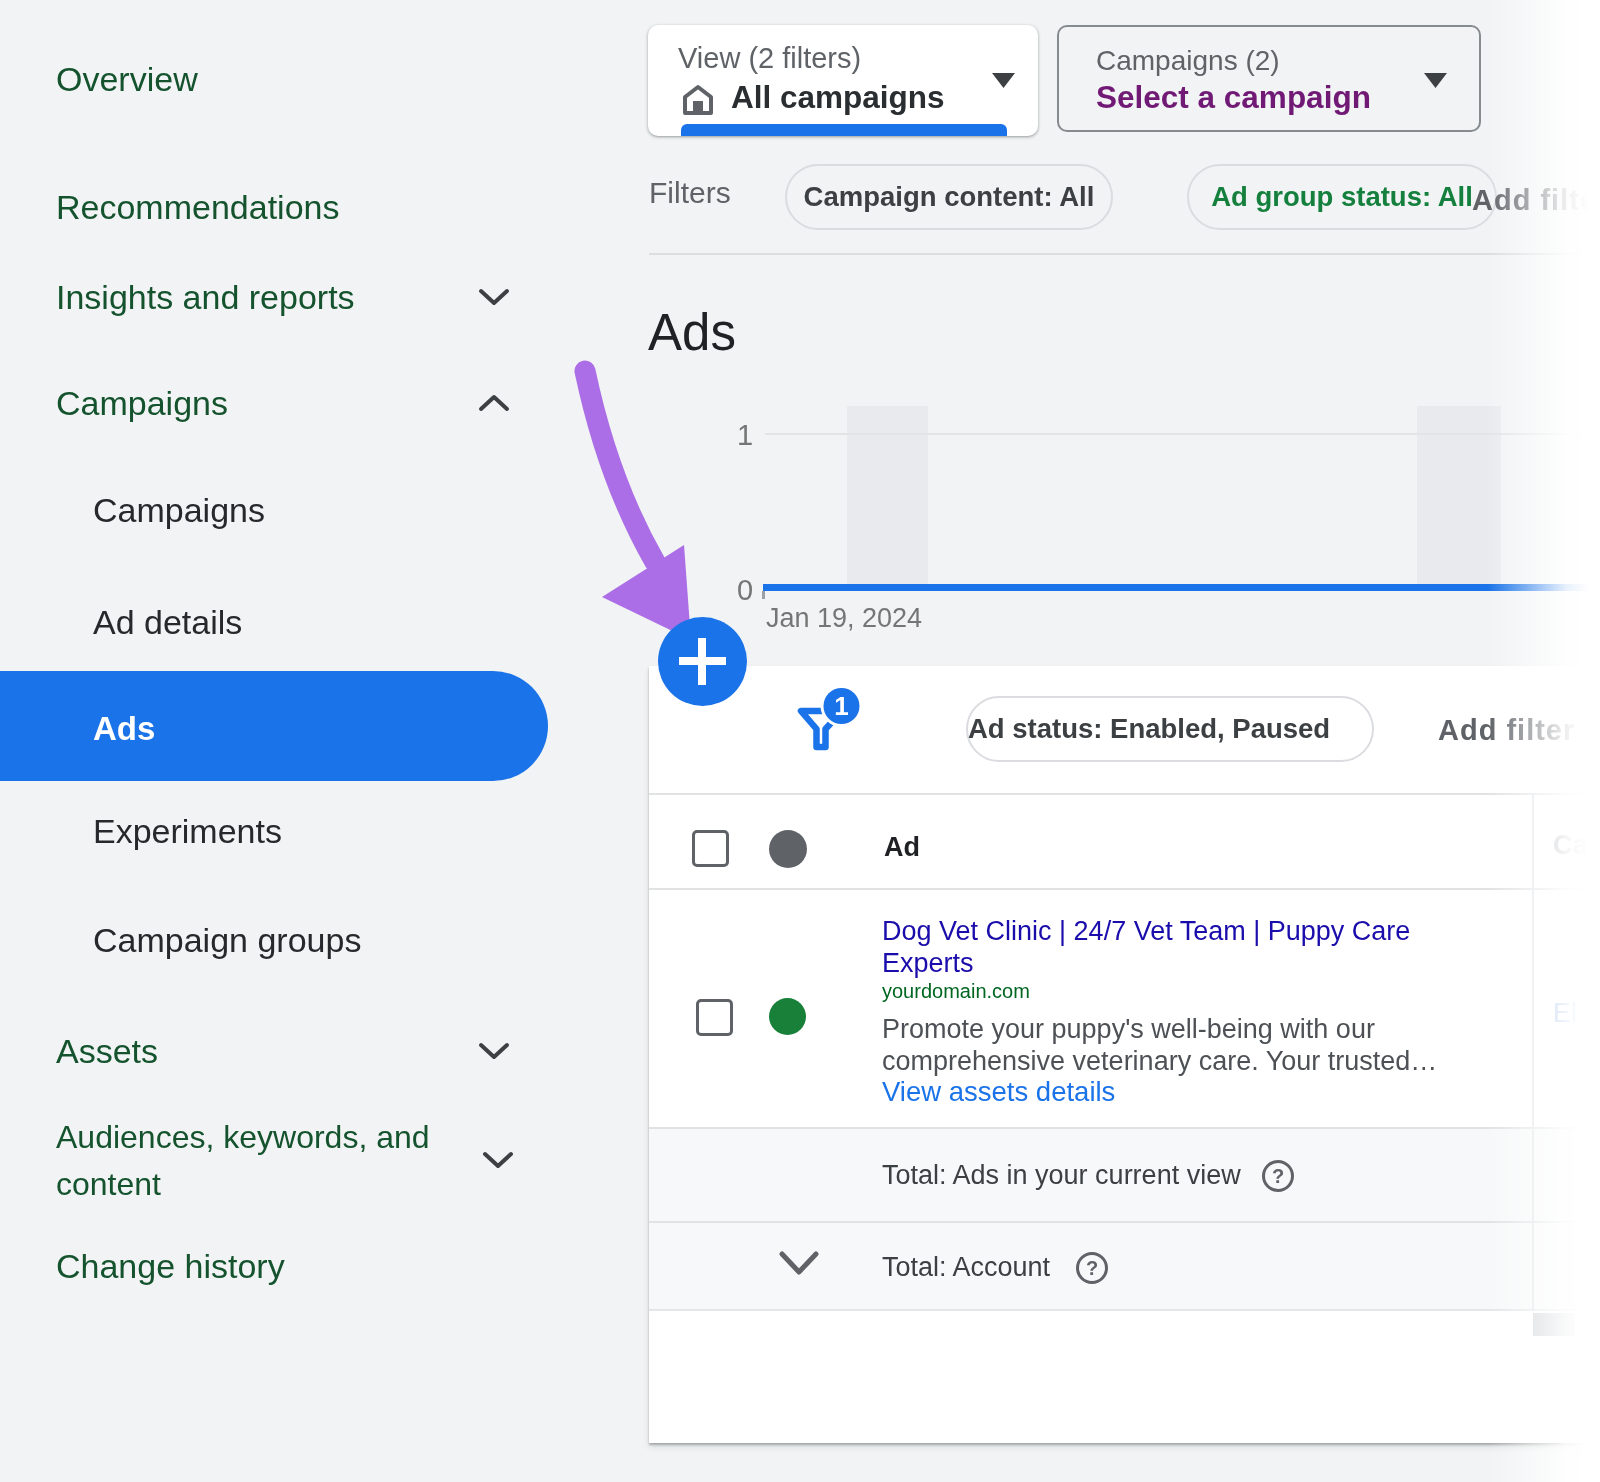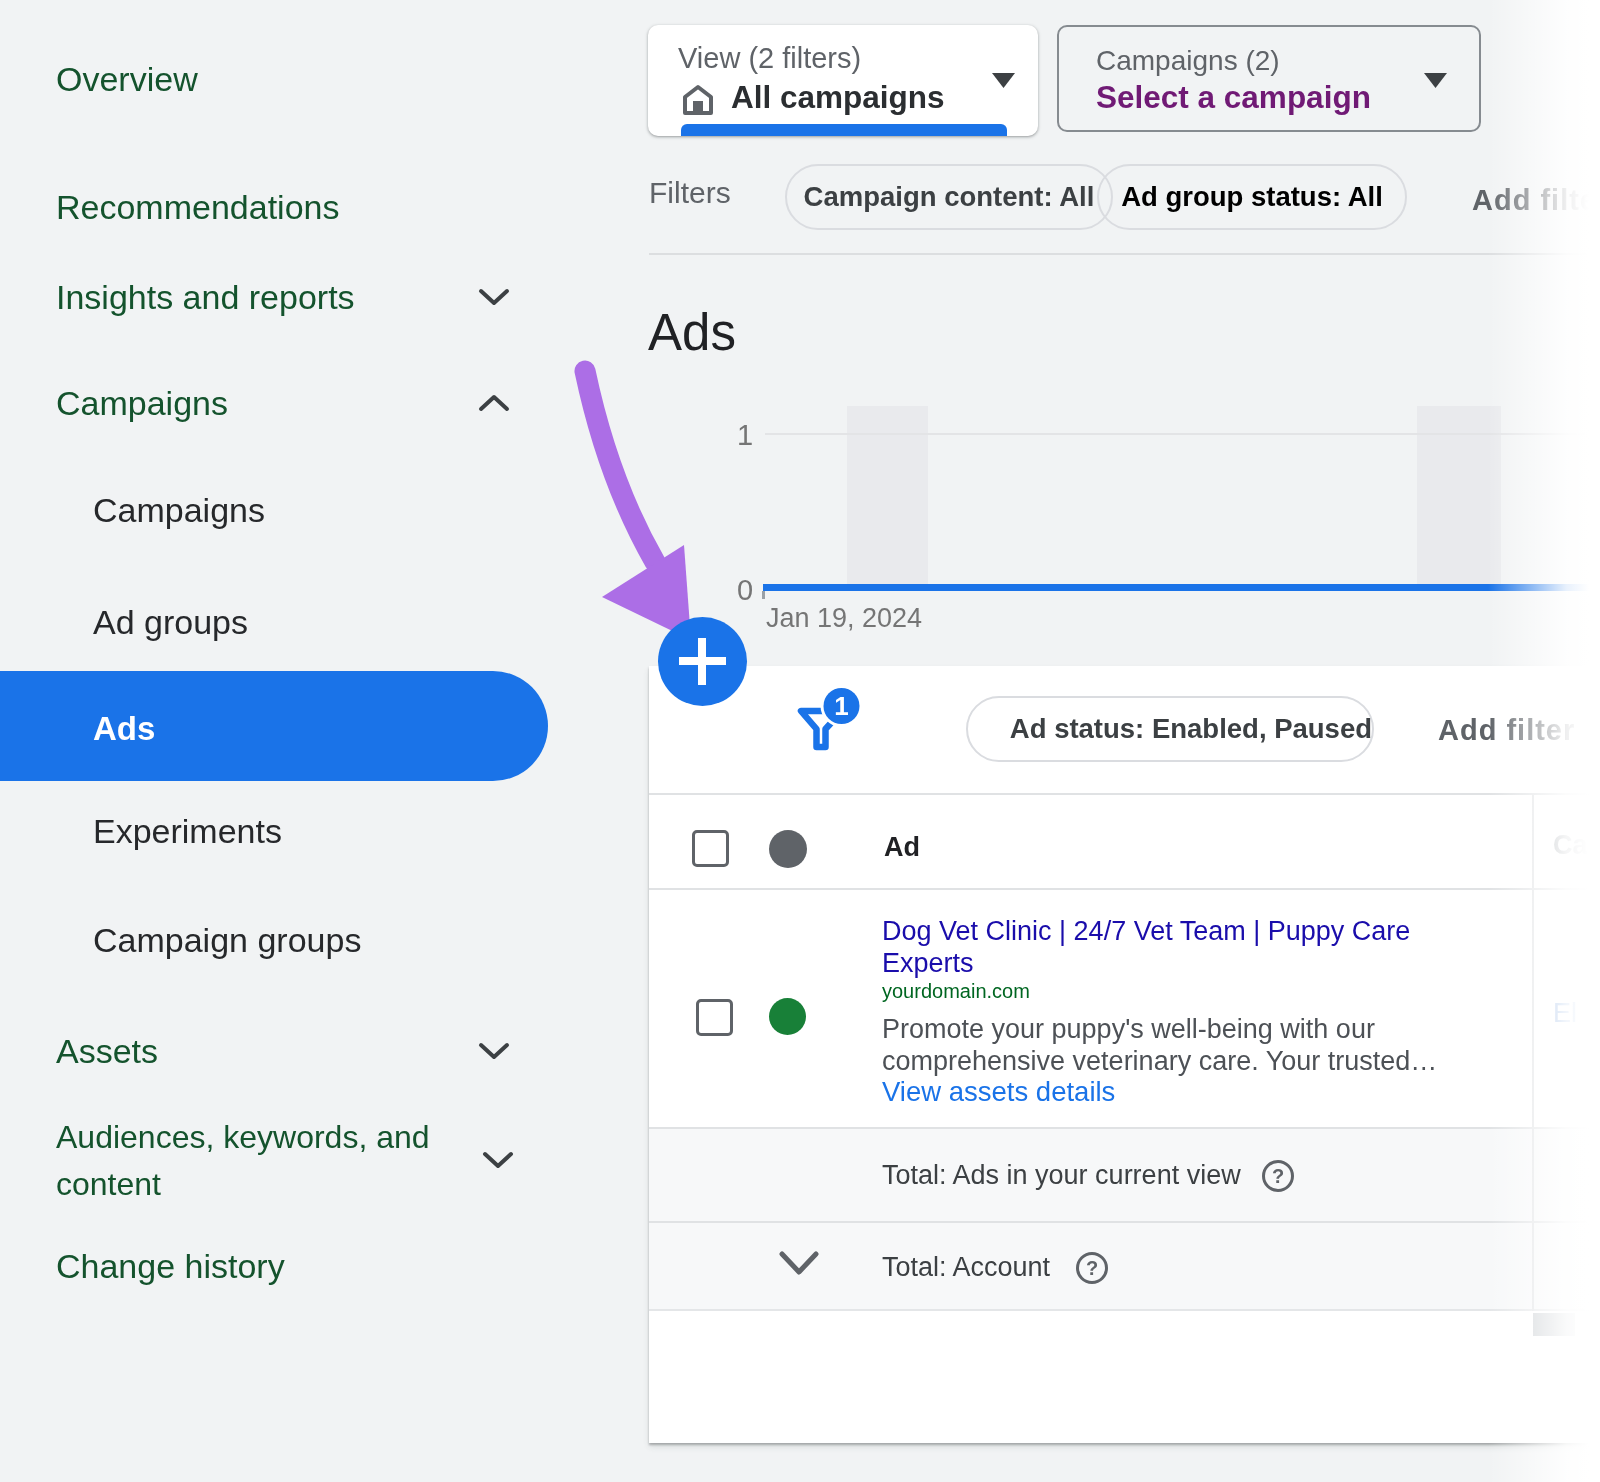--- a/index.html
+++ b/index.html
@@ -12,21 +12,21 @@
 </style>
 </head>
 <body>
 <div id="page">
 
   <div class="nav1" style="top:60px;">Overview</div>
   <div class="nav1" style="top:188px;">Recommendations</div>
   <div class="nav1" style="top:278px;">Insights and reports</div>
   <div class="nav1" style="top:384px;">Campaigns</div>
   <div class="nav2" style="top:491px;">Campaigns</div>
-  <div class="nav2" style="top:603px;">Ad groups</div>
+  <div class="nav2" style="top:603px;">Ad details</div>
   <div class="abs" style="left:0; top:671px; width:548px; height:110px; background:#1a73e8; border-radius:0 55px 55px 0;"></div>
   <div class="nav2" style="top:710px; color:#fff; font-weight:700; font-size:33px;">Ads</div>
   <div class="nav2" style="top:812px;">Experiments</div>
   <div class="nav2" style="top:921px;">Campaign groups</div>
   <div class="nav1" style="top:1032px;">Assets</div>
   <div class="nav1" style="top:1114px; line-height:47px; font-size:32px;">Audiences, keywords, and<br>content</div>
   <div class="nav1" style="top:1247px;">Change history</div>
 
   <svg class="abs" style="left:478px; top:288px;" width="32" height="18" viewBox="0 0 32 18">
       <polyline points="3,3 16,15 29,3" fill="none" stroke="#3c4043" stroke-width="4" stroke-linecap="round" stroke-linejoin="round"></polyline>
@@ -55,21 +55,21 @@
 
   <div class="abs" style="left:1057px; top:25px; width:424px; height:107px; border:2px solid #868b90; border-radius:10px;"></div>
   <div class="abs" style="left:1096px; top:45px; font-size:28px; color:#5f6368;">Campaigns (2)</div>
   <div class="abs" style="left:1096px; top:79px; font-size:31.5px; font-weight:700; color:#701a75;">Select a campaign</div>
   <svg class="abs" style="left:1424px; top:73px;" width="23" height="15" viewBox="0 0 23 15">
       <polygon points="0,0 23,0 11.5,15" fill="#3c4043"></polygon>
     </svg>
 
   <div class="abs" style="left:649px; top:176px; font-size:30px; color:#5f6368;">Filters</div>
   <div class="abs" style="left:785px; top:164px; width:328px; height:66px; border:2px solid #dadce0; border-radius:33px; line-height:62px; text-align:center; font-size:27.5px; font-weight:700; color:#3c4043;">Campaign content: All</div>
-  <div class="abs" style="left:1097px; top:164px; width:310px; height:66px; border:2px solid #dadce0; border-radius:33px; line-height:62px; text-align:center; font-size:27.5px; font-weight:700; color:#000000;">Ad group status: All</div>
+  <div class="abs" style="left:1187px; top:164px; width:310px; height:66px; border:2px solid #dadce0; border-radius:33px; line-height:62px; text-align:center; font-size:27.5px; font-weight:700; color:#15803d;">Ad group status: All</div>
   <div class="abs" style="left:1472px; top:184px; font-size:29px; letter-spacing:1px; font-weight:700; color:#5f6368; white-space:nowrap;">Add filter</div>
   <div class="abs" style="left:649px; top:253px; width:951px; height:2px; background:#dcdee0;"></div>
 
   <div class="abs" style="left:648px; top:303px; font-size:51px; color:#202124;">Ads</div>
 
   <div class="abs" style="left:847px; top:406px; width:81px; height:182px; background:#e9eaed;"></div>
   <div class="abs" style="left:1417px; top:406px; width:84px; height:182px; background:#e9eaed;"></div>
   <div class="abs" style="left:737px; top:419px; font-size:29px; color:#757575;">1</div>
   <div class="abs" style="left:765px; top:433px; width:835px; height:2px; background:#e3e4e6;"></div>
   <div class="abs" style="left:737px; top:574px; font-size:29px; color:#757575;">0</div>
@@ -88,21 +88,21 @@
   <div class="abs" style="left:679px; top:657px; width:47px; height:8px; background:#fff;"></div>
   <div class="abs" style="left:698px; top:638px; width:8px; height:47px; background:#fff;"></div>
 
   <svg class="abs" style="left:795px; top:683px;" width="70" height="70" viewBox="0 0 70 70">
     <path d="M6 28 H47 L30.5 46 V64 H21.5 V46 Z" fill="none" stroke="#1a73e8" stroke-width="6.5" stroke-linejoin="round"></path>
     <circle cx="46.5" cy="23" r="21" fill="#fff"></circle>
     <circle cx="46.5" cy="23" r="18" fill="#1a73e8"></circle>
     <text x="46.5" y="32" font-size="26" font-weight="bold" fill="#fff" text-anchor="middle" font-family="Liberation Sans, sans-serif">1</text>
   </svg>
 
-  <div class="abs" style="left:966px; top:696px; width:408px; height:66px; background:#fff; border:2px solid #dadce0; border-radius:33px; line-height:62px; text-align:right; font-size:27.5px; font-weight:700; color:#3c4043;">Ad status: Enabled, Paused</div>
+  <div class="abs" style="left:966px; top:696px; width:408px; height:66px; background:#fff; border:2px solid #dadce0; border-radius:33px; line-height:62px; text-align:left; font-size:27.5px; font-weight:700; color:#3c4043;">Ad status: Enabled, Paused</div>
   <div class="abs" style="left:1438px; top:714px; font-size:29px; letter-spacing:1px; font-weight:700; color:#5f6368; white-space:nowrap;">Add filter</div>
 
   <div class="abs" style="left:649px; top:793px; width:951px; height:2px; background:#e0e2e4;"></div>
   <div class="abs" style="left:692px; top:830px; width:37px; height:37px; border:3px solid #5f6368; border-radius:5px;"></div>
   <div class="abs" style="left:769px; top:830px; width:38px; height:38px; background:#5f6368; border-radius:50%;"></div>
   <div class="abs" style="left:884px; top:832px; font-size:27px; font-weight:700; color:#202124;">Ad</div>
   <div class="abs" style="left:1553px; top:830px; font-size:27px; font-weight:700; color:#9aa0a6;">Ca</div>
   <div class="abs" style="left:649px; top:888px; width:951px; height:2px; background:#e0e2e4;"></div>
 
   <div class="abs" style="left:696px; top:999px; width:37px; height:37px; border:3px solid #5f6368; border-radius:5px;"></div>

